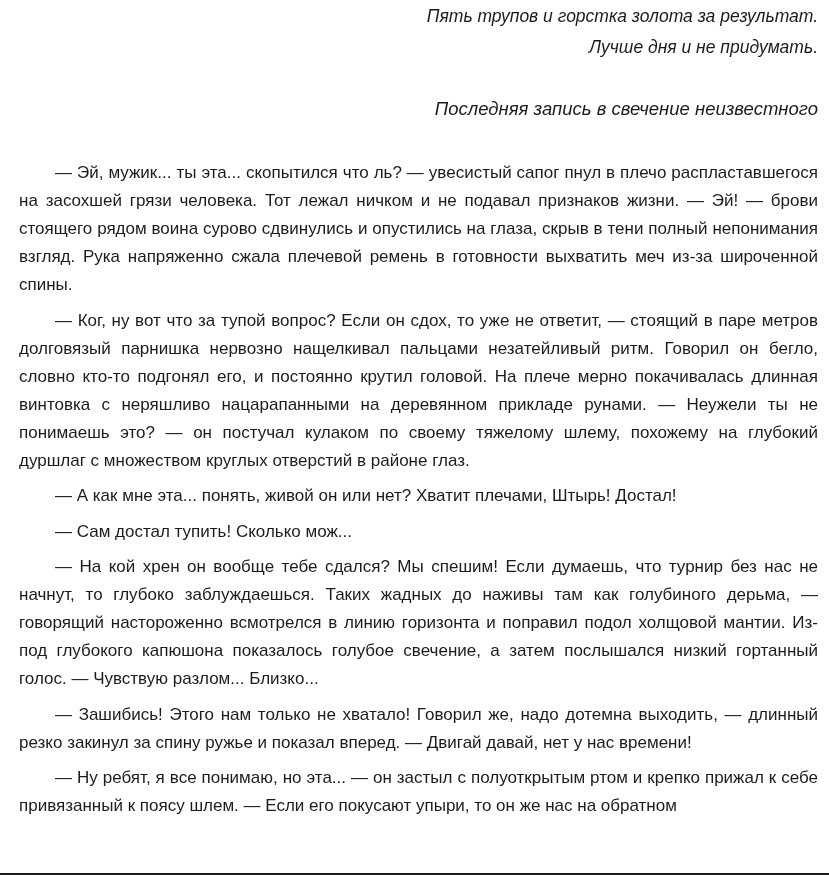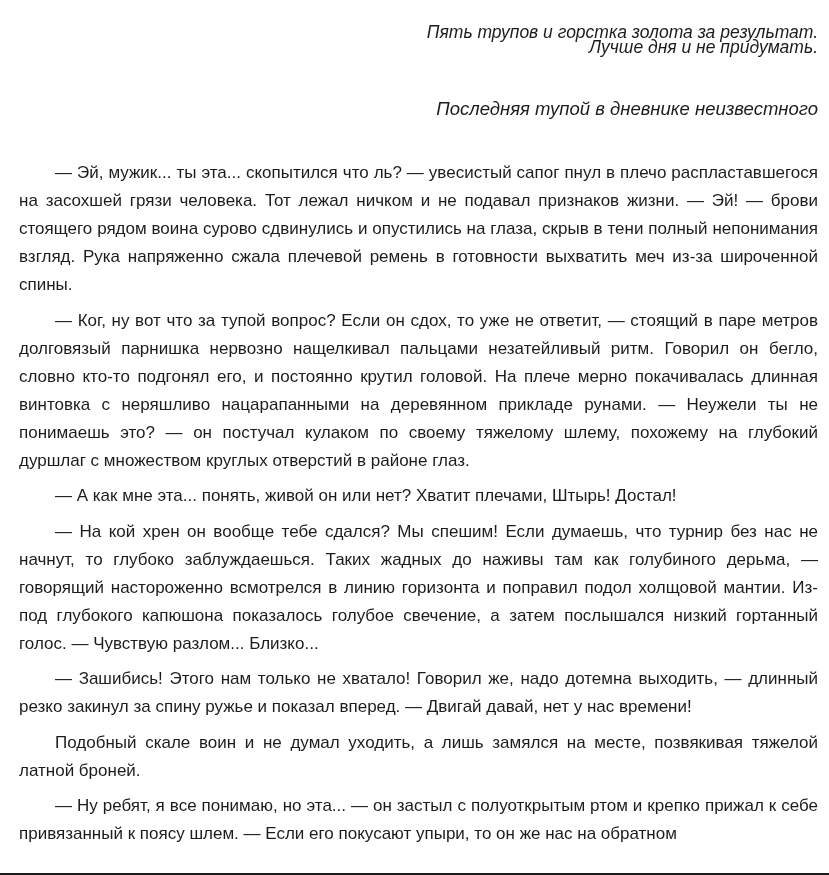--- a/index.html
+++ b/index.html
@@ -6,44 +6,44 @@
     body {
       width: 829px; height: 875px; overflow: hidden; position: relative;
       font-family: "Liberation Sans", "DejaVu Sans", sans-serif;
       color: #1c1c1c;
     }
     .page { position: absolute; left: 19px; top: 0; width: 799px; }
     .epigraph {
       text-align: right; font-style: italic; font-size: 17.5px;
       line-height: 24px; margin: 0;
     }
-    .epi1 { position: absolute; right: 0; top: 20px; white-space: nowrap; }
+    .epi1 { position: absolute; right: 0; top: 4px; white-space: nowrap; }
     .epi2 { position: absolute; right: 0; top: 35px; white-space: nowrap; }
     .epi-source { position: absolute; right: 0; top: 97px; white-space: nowrap; font-size: 18.5px; }
     .text { position: absolute; left: 0; top: 159px; width: 799px; }
     .p {
       font-size: 17px; line-height: 28px; text-align: justify;
       text-indent: 36px; margin: 0 0 7.5px 0;
     }
     .p.last { margin-bottom: 12px; }
     .bottom-rule {
       position: absolute; left: 0; right: 0; top: 873px; height: 2px; background: #1c1c1c;
     }
   </style>
 </head>
 <body>
 
 <div class="page">
   <p class="epigraph epi1">Пять трупов и горстка золота за результат.</p>
   <p class="epigraph epi2">Лучше дня и не придумать.</p>
-  <p class="epigraph epi-source">Последняя тупой в дневнике неизвестного</p>
+  <p class="epigraph epi-source">Последняя запись в свечение неизвестного</p>
 
   <div class="text">
     <p class="p">— Эй, мужик... ты эта... скопытился что ль? — увесистый сапог пнул в плечо распластавшегося на засохшей грязи человека. Тот лежал ничком и не подавал признаков жизни. — Эй! — брови стоящего рядом воина сурово сдвинулись и опустились на глаза, скрыв в тени полный непонимания взгляд. Рука напряженно сжала плечевой ремень в готовности выхватить меч из-за широченной спины.</p>
     <p class="p">— Ког, ну вот что за тупой вопрос? Если он сдох, то уже не ответит, — стоящий в паре метров долговязый парнишка нервозно нащелкивал пальцами незатейливый ритм. Говорил он бегло, словно кто-то подгонял его, и постоянно крутил головой. На плече мерно покачивалась длинная винтовка с неряшливо нацарапанными на деревянном прикладе рунами. — Неужели ты не понимаешь это? — он постучал кулаком по своему тяжелому шлему, похожему на глубокий дуршлаг с множеством круглых отверстий в районе глаз.</p>
     <p class="p">— А как мне эта... понять, живой он или нет? Хватит плечами, Штырь! Достал!</p>
+    <p class="p">— Сам достал тупить! Сколько мож...</p>
     <p class="p">— На кой хрен он вообще тебе сдался? Мы спешим! Если думаешь, что турнир без нас не начнут, то глубоко заблуждаешься. Таких жадных до наживы там как голубиного дерьма, — говорящий настороженно всмотрелся в линию горизонта и поправил подол холщовой мантии. Из-под глубокого капюшона показалось голубое свечение, а затем послышался низкий гортанный голос. — Чувствую разлом... Близко...</p>
     <p class="p">— Зашибись! Этого нам только не хватало! Говорил же, надо дотемна выходить, — длинный резко закинул за спину ружье и показал вперед. — Двигай давай, нет у нас времени!</p>
-    <p class="p">Подобный скале воин и не думал уходить, а лишь замялся на месте, позвякивая тяжелой латной броней.</p>
     <p class="p last">— Ну ребят, я все понимаю, но эта... — он застыл с полуоткрытым ртом и крепко прижал к себе привязанный к поясу шлем. — Если его покусают упыри, то он же нас на обратном</p>
   </div>
 </div>
 <div class="bottom-rule"></div>
 
 </body></html>

